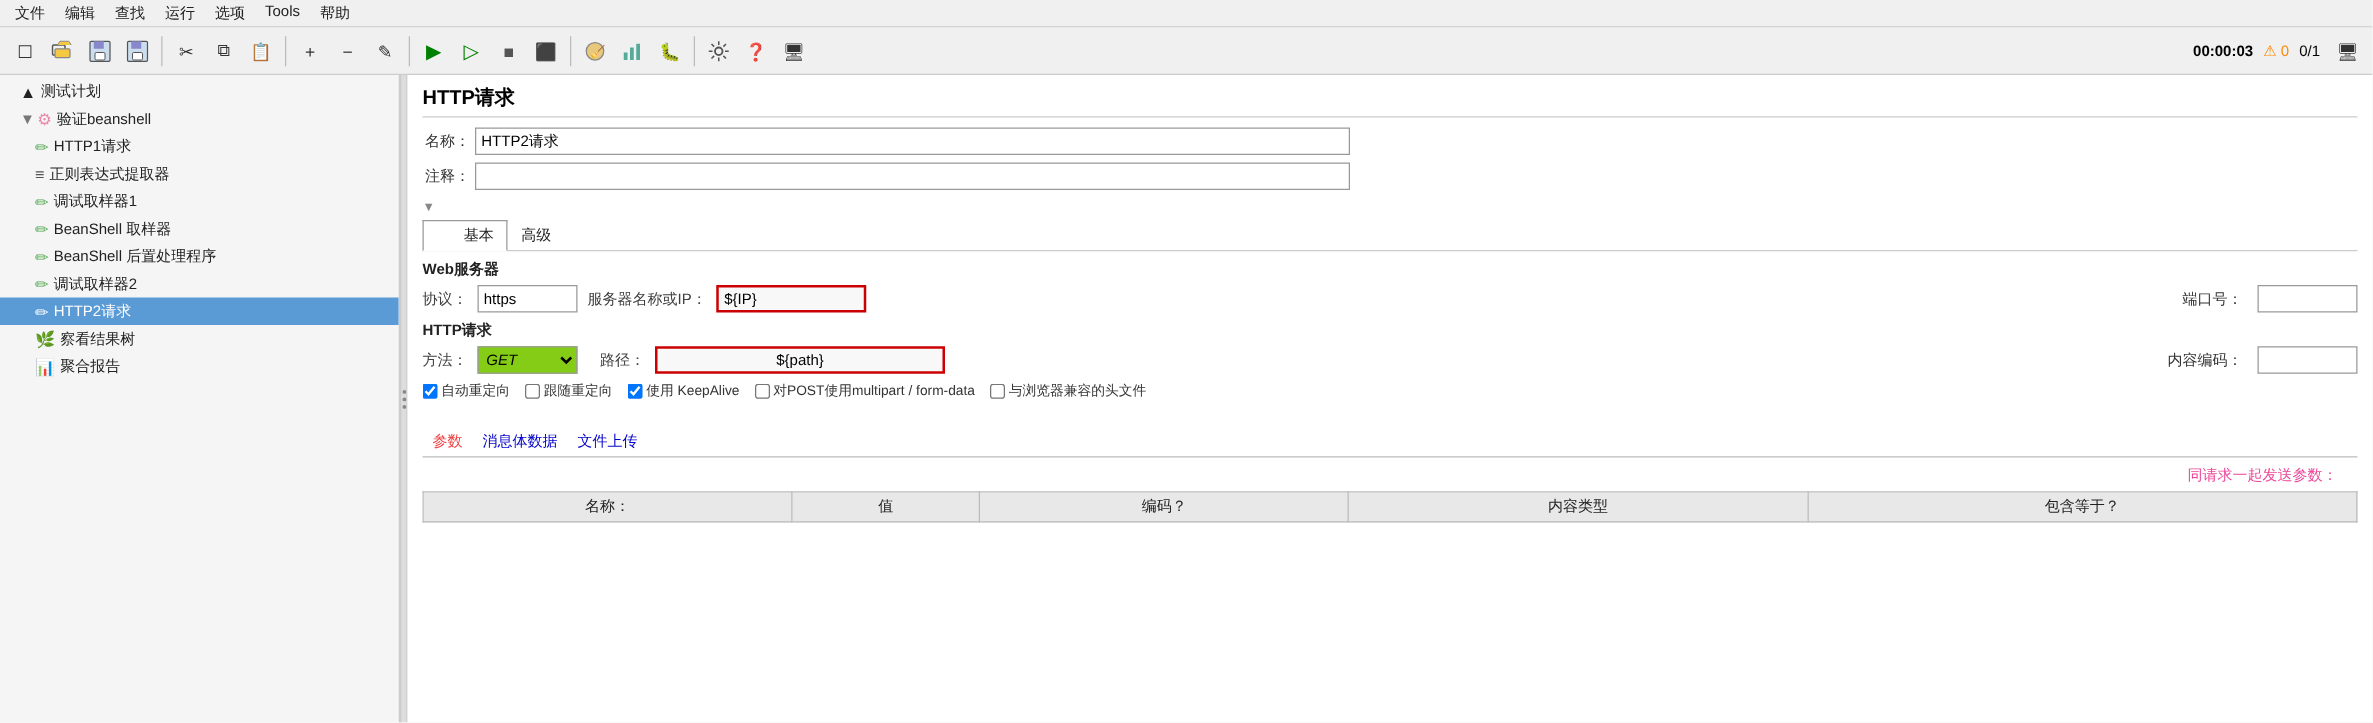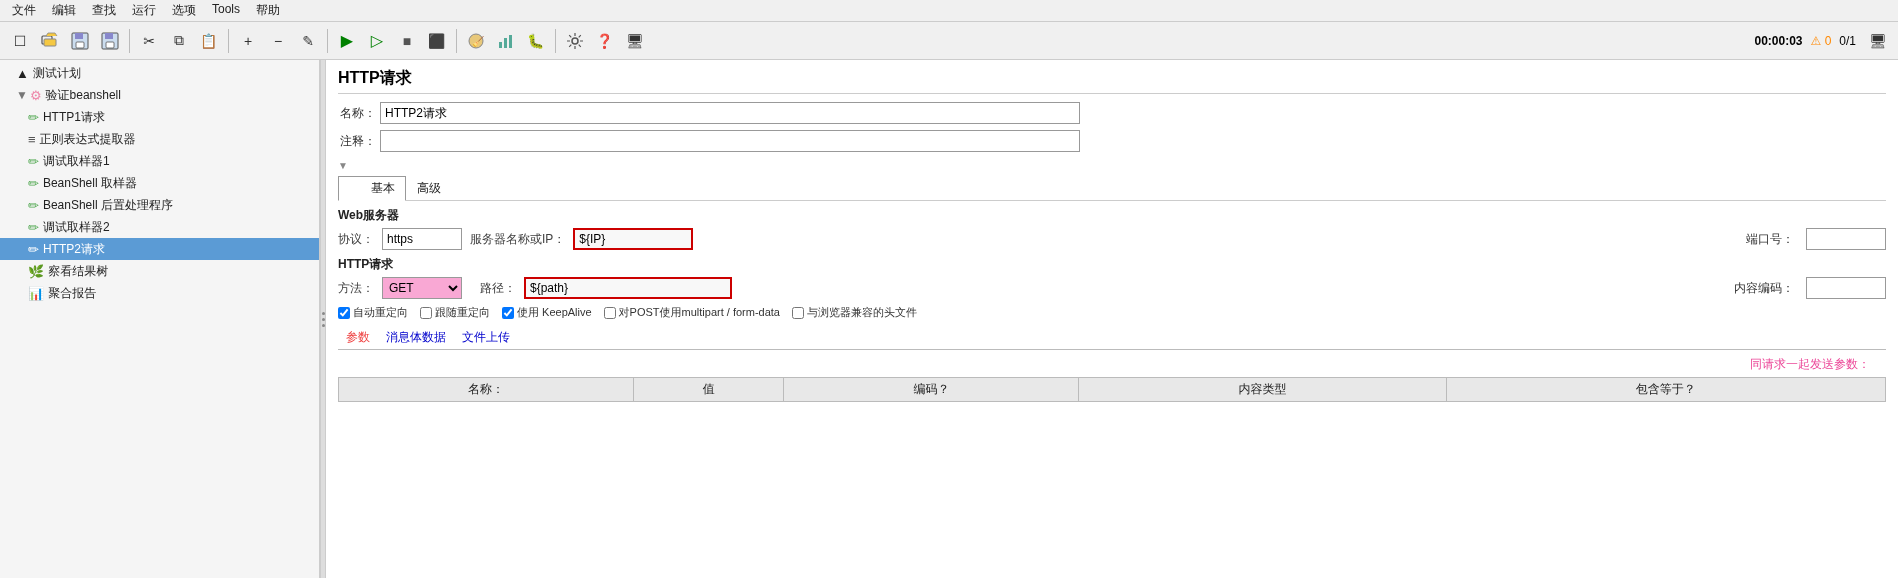--- a/index.html
+++ b/index.html
@@ -52,24 +52,24 @@
     
     .server-row { display: flex; align-items: center; gap: 8px; margin-bottom: 6px; }
     .server-label { color: #404040; font-size: 12px; }
     .server-input { border: 1px solid #999; padding: 2px 4px; font-size: 12px; background: #fff; height: 22px; }
     .server-input.highlighted { border: 2px solid #cc0000; background: #f8f8f8; padding: 1px 4px; }
 
     
     .http-row { display: flex; align-items: center; gap: 8px; margin-bottom: 6px; }
 
     
-    .method-select { border: 1px solid #999; padding: 2px 2px; font-size: 12px; background: #f9a8d4; height: 22px; }
-
-    
-    .checkbox-row { display: flex; align-items: center; gap: 12px; margin-bottom: 6px; font-size: 11px; color: #333; }
+    .method-select { border: 1px solid #999; padding: 2px 2px; font-size: 12px; background: #84cc16; height: 22px; font-style: italic; }
+
+    
+    .checkbox-row { display: flex; align-items: center; gap: 12px; margin-bottom: 22px; font-size: 11px; color: #333; }
     .checkbox-item { display: flex; align-items: center; gap: 3px; }
     .checkbox-item input { width: 12px; height: 12px; }
 
     
     .params-tabs { display: flex; align-items: center; border-bottom: 1px solid #bbb; margin-bottom: 6px; }
     .params-tab { padding: 3px 8px; cursor: pointer; font-size: 12px; color: #0000cc; }
     .params-tab.active-tab { color: #ef4444; font-weight: normal; text-decoration: none; }
 
     
     .params-table { width: 100%; border-collapse: collapse; font-size: 12px; }
@@ -276,21 +276,21 @@
         <option>GET</option>
         <option>POST</option>
         <option>PUT</option>
         <option>DELETE</option>
         <option>PATCH</option>
         <option>HEAD</option>
         <option>OPTIONS</option>
       </select>
       <span style="font-size:10px;color:#555;margin-left:-2px;"></span>
       <span class="server-label" style="margin-left:4px;">路径：</span>
-      <input type="text" class="server-input highlighted" value="${path}" style="width: 208px; border: 2px solid rgb(204, 0, 0);">
+      <input type="text" class="server-input highlighted" value="${path}" style="width: 232px; border: 2px solid rgb(204, 0, 0); text-align: center;">
       <span class="content-encode-label" style="margin-left: auto;">内容编码：</span>
       <input type="text" class="server-input" style="width: 80px; margin-left: 4px;">
     </div>
 
     <div class="checkbox-row">
       <label class="checkbox-item">
         <input type="checkbox" checked="" style="">
         <span>自动重定向</span>
       </label>
       <label class="checkbox-item">

